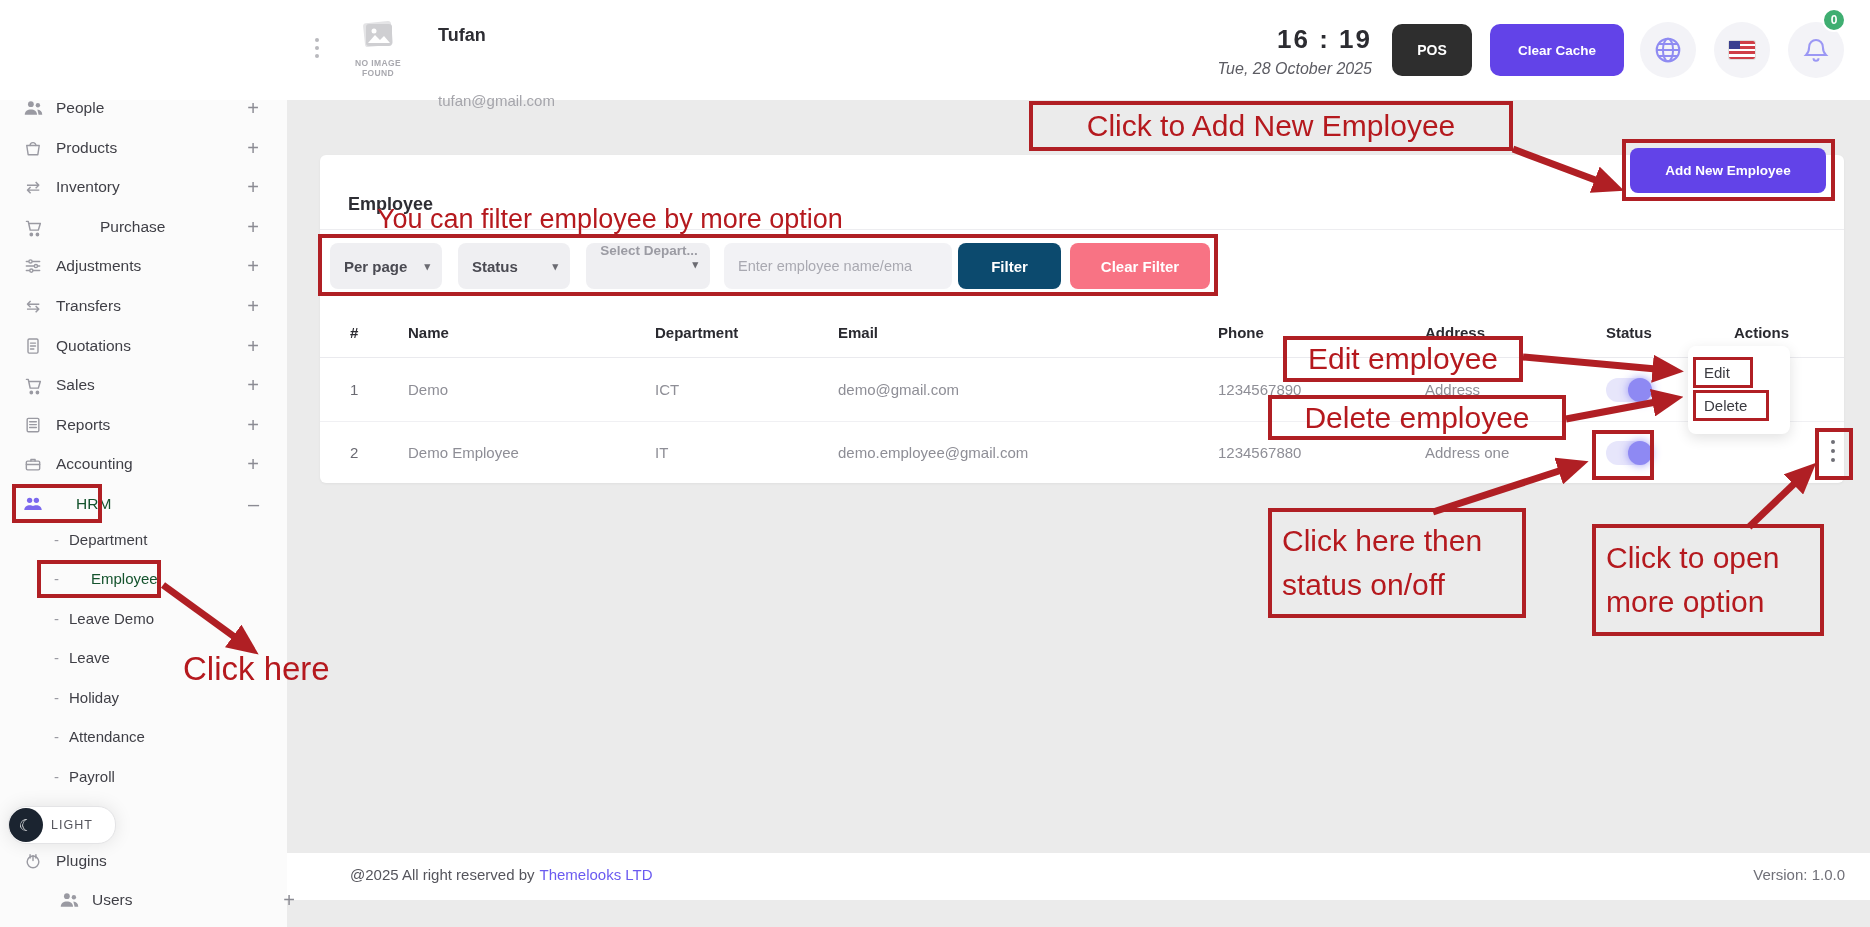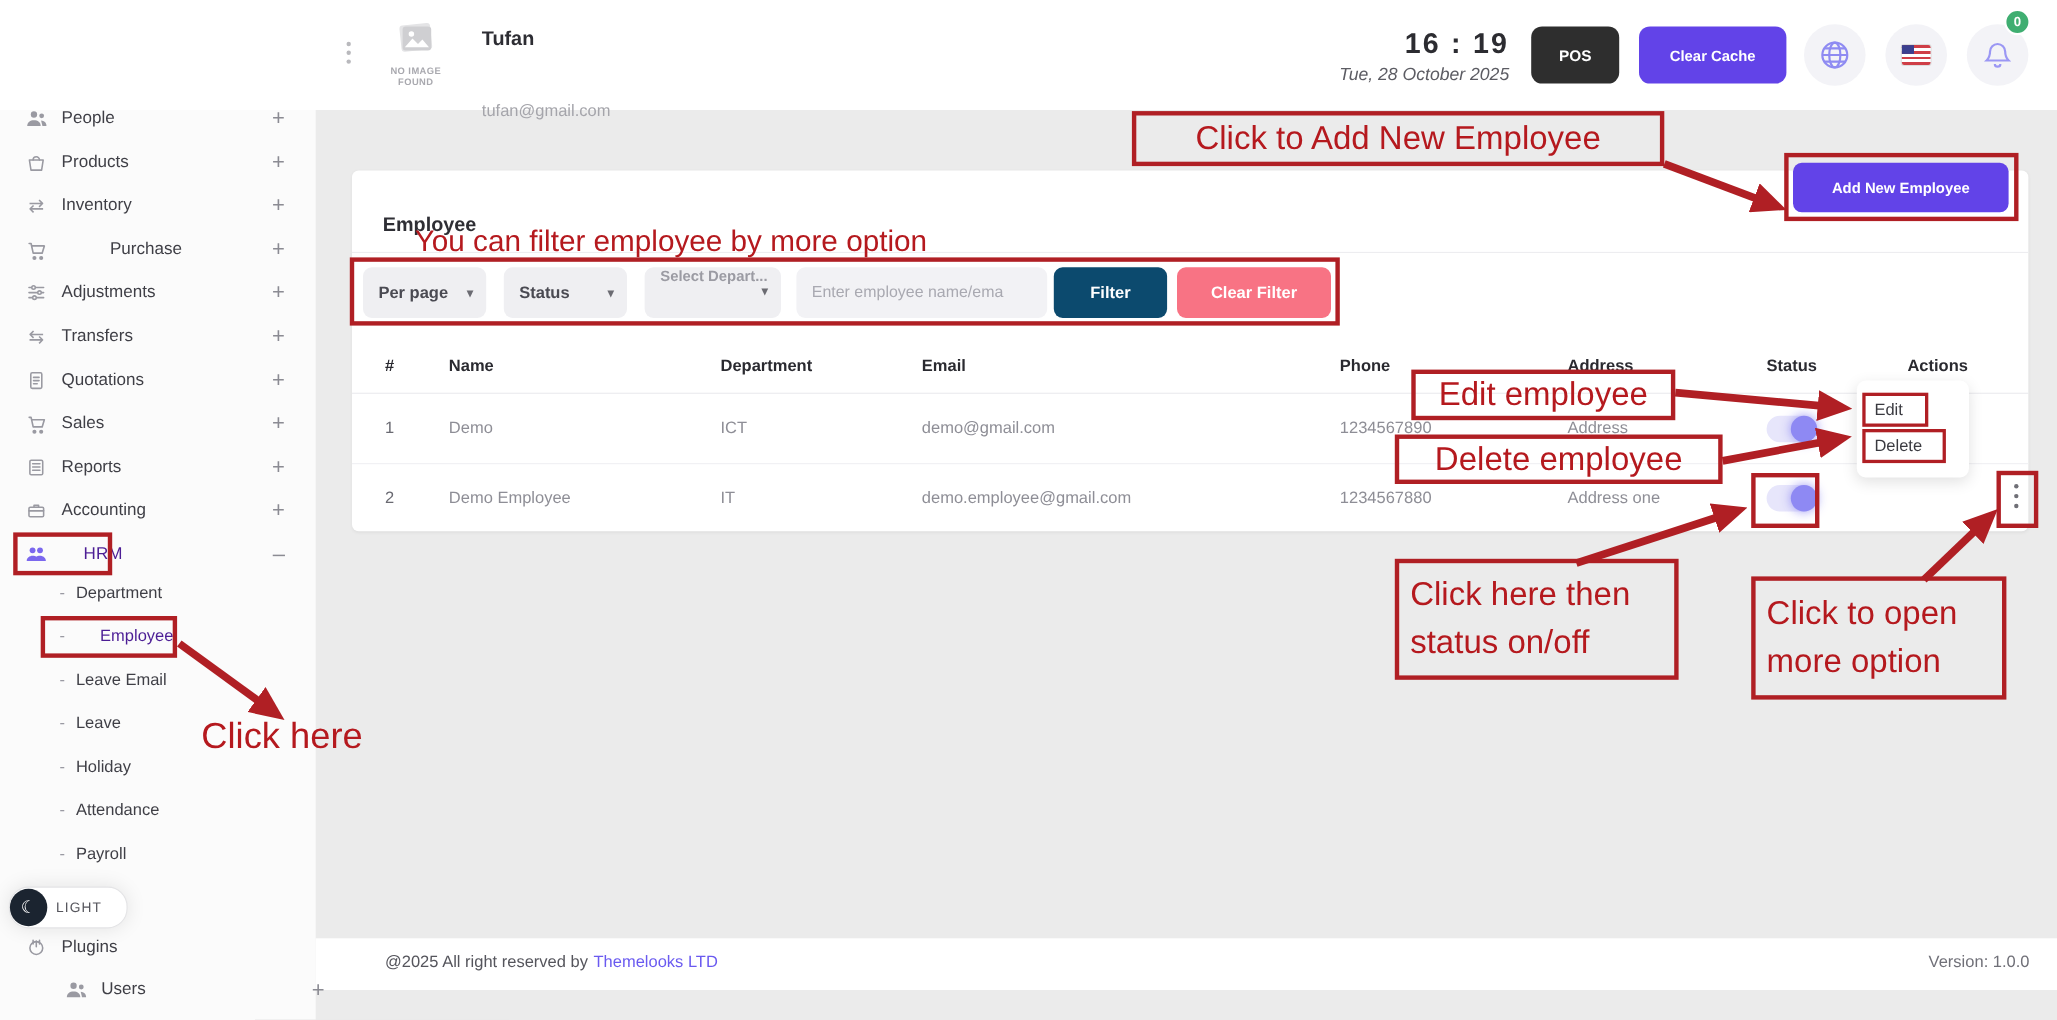--- a/index.html
+++ b/index.html
@@ -22,21 +22,21 @@
   .badge{width:24px;height:24px;border-radius:50%;background:#3fae71;color:#fff;font-size:12px;font-weight:bold;display:flex;align-items:center;justify-content:center;border:2px solid #fff;box-sizing:border-box;}
   
   .sidebar-bg{left:0;top:100px;width:287px;height:827px;background:#fbfbfb;}
   .side-item{position:absolute;left:0;width:287px;height:38px;display:flex;align-items:center;cursor:pointer;}
   .sicon{margin-left:22px;width:22px;height:22px;display:flex;align-items:center;justify-content:center;color:#9a9aa2;}
   .gi{font-size:17px;color:#9a9aa2;line-height:1;}
   .side-item .lbl{margin-left:12px;font-size:15.5px;color:#3f3f46;}
   .side-item .plus{margin-left:auto;margin-right:28px;font-size:20px;color:#8b8b93;}
   .side-item.sub .dash{margin-left:54px;font-size:15px;color:#9a9aa2;}
   .side-item.sub .lbl{margin-left:10px;font-size:15px;}
-  .side-item.active .lbl{color:#4c1d95;margin-left:32px;}
+  .side-item.active .lbl{color:#14532d;margin-left:32px;}
   
   .light-pill{left:8px;top:806px;width:106px;height:36px;background:#fff;border:1px solid #e4e4e6;border-radius:18px;display:flex;align-items:center;box-shadow:0 0 18px rgba(0,0,0,.10);z-index:30;cursor:pointer;}
   .moon-circle{width:34px;height:34px;border-radius:50%;background:#1b2430;margin-left:0px;display:flex;align-items:center;justify-content:center;color:#fff;font-size:16px;}
   .light-lbl{margin-left:8px;font-size:12.5px;color:#55555c;letter-spacing:1px;}
   
   .card{left:320px;top:155px;width:1524px;height:328px;background:#fff;border-radius:6px;box-shadow:0 1px 3px rgba(0,0,0,.05);}
   .card-title{left:348px;top:194px;font-size:18px;font-weight:bold;color:#2e2e34;}
   .card-divider{left:320px;top:229px;width:1524px;height:1px;background:#ededf0;}
   .add-btn{left:1630px;top:148px;width:196px;height:45px;background:#6243e8;border-radius:8px;font-size:13.5px;z-index:5;}
   .fctl{display:flex;align-items:center;background:#efeff2;border-radius:8px;font-size:15px;color:#4a4a52;box-sizing:border-box;padding:0 12px 0 14px;cursor:pointer;font-weight:bold;}
@@ -241,21 +241,21 @@
       <div class="side-item sub" style="top: 520px;">
         <span class="dash">-</span>
         <span class="lbl">Department</span>
       </div>
       <div class="side-item sub active" style="top: 559px;">
         <span class="dash">-</span>
         <span class="lbl">Employee</span>
       </div>
       <div class="side-item sub" style="top: 599px;">
         <span class="dash">-</span>
-        <span class="lbl">Leave Email</span>
+        <span class="lbl">Leave Demo</span>
       </div>
       <div class="side-item sub" style="top: 638px;">
         <span class="dash">-</span>
         <span class="lbl">Leave</span>
       </div>
       <div class="side-item sub" style="top: 678px;">
         <span class="dash">-</span>
         <span class="lbl">Holiday</span>
       </div>
       <div class="side-item sub" style="top: 717px;">

